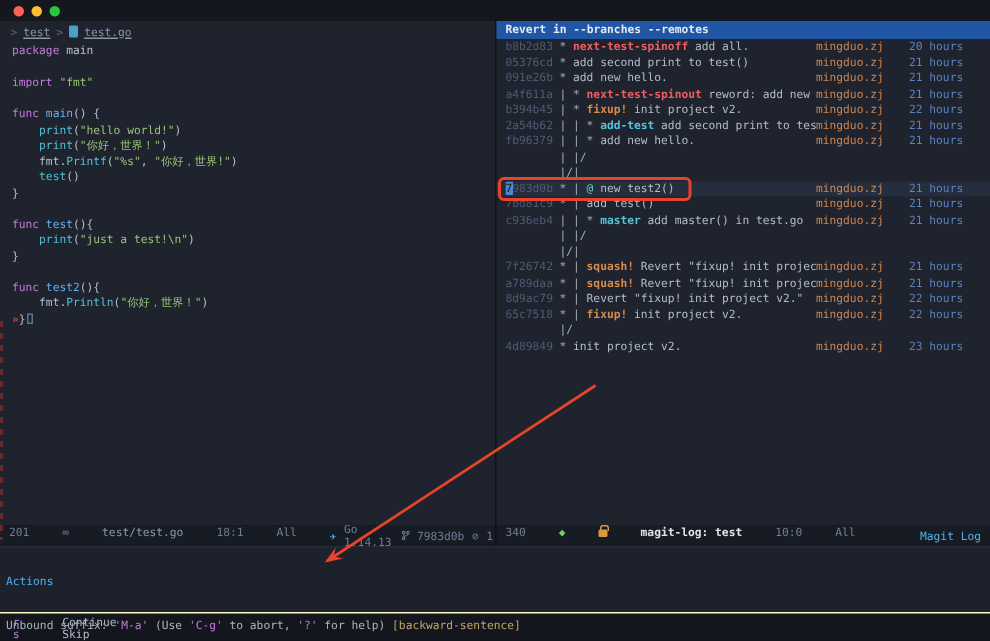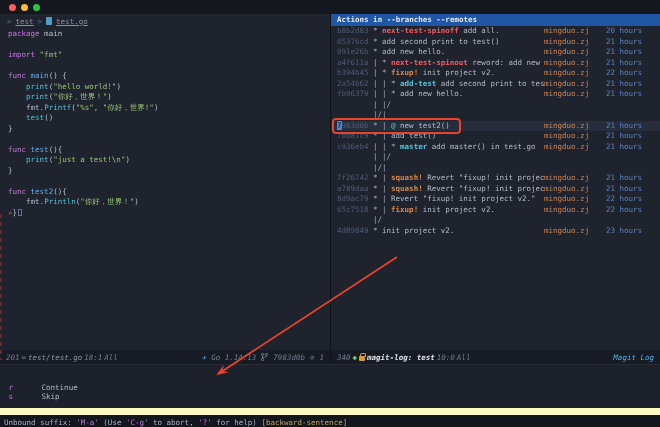--- a/index.html
+++ b/index.html
@@ -43,42 +43,42 @@
   .mtokens { flex:1; overflow:hidden; }
   .mauthor { flex:none; width:62px; color:#cd8552; overflow:hidden; }
   .mtime { flex:none; width:54px; text-align:left; padding-right:8px; color:#5a82c0; }
   .t-graph{ color:#a3abbb; } .t-msg{ color:#b3bbc9; } .t-br{ color:#ef5e63; font-weight:bold; }
   .t-bl{ color:#53c6dc; font-weight:bold; } .t-or{ color:#d88a4a; font-weight:bold; }
   .t-head{ color:#5ad0c6; }
 
   
   .mlrow { display:flex; height:14px; }
   .modeline { width:330px; background:#171b24; color:#737d92; font-size:7.5px;
-              display:flex; align-items:center; padding:0 6px; gap:2px; overflow:hidden;font-style:italic; }
+              display:flex; padding:0 6px; gap:22px; overflow:hidden; }
   .modeline.right-ml { border-left:1px solid #0e1117; }
   .ml-right { margin-left:auto; display:flex; gap:5px; align-items:center; }
   .ml-buf-inactive { color:#8d97ab; }
   .ml-buf-active { color:#dee3ec; font-weight:bold; }
   .blue { color:#51afef; }
   .green-ic { color:#79c96e; }
   .lock-icon { width:6px; height:5px; background:#d49c43; border-radius:1px;
                position:relative; display:inline-block; margin-top:3px; }
   .lock-icon:before { content:""; position:absolute; left:1px; top:-3px; width:4px; height:3px;
                border:1px solid #d49c43; border-bottom:none; border-radius:2px 2px 0 0; }
   .branch-svg { display:inline-block; vertical-align:-1px; }
 
   
   .actions { height:44px; background:#1d212b; font-size:7.5px; line-height:8.7px;
              padding:2px 0 0 4px; border-top:1px solid #262b36; white-space:pre; }
   .actions-title { color:#51afef; }
   .action-key { color:#c678dd; }
   .action-label { color:#b3bbc9;padding-left:24px; }
 
   
-  .echo { height:19px; background:#13161d; border-top:7px solid #fef9c3; font-size:7.5px;
+  .echo { height:19px; background:#13161d; border-top:1px solid #fef9c3; font-size:7.5px;
           padding:3px 0 0 4px; color:#a8b2c4; white-space:pre; }
   .e-txt { color:#a8b2c4; } .e-purple { color:#c678dd; } .e-yellow { color:#c2a662; }
 
   
   .red-box { position:absolute; left:332px; top:118px; width:129px; height:16px;
              border:2px solid #e8432d; border-radius:4px; z-index:6; pointer-events:none; }
   .annotation-text { position:absolute; left:354px; top:234px; color:#e8432d;
              font-family:"DejaVu Sans", sans-serif; font-size:11px; z-index:6; }
   .arrow-svg { position:absolute; left:0; top:0; z-index:5; pointer-events:none; }
 </style>
@@ -100,21 +100,21 @@
         <span class="bc-link">test</span>
         <span>&gt;</span>
         <span class="file-icon"></span>
         <span class="bc-link">test.go</span>
       </div>
       <div class="code" id="code"><div class="code-line"><span class="c-kw">package</span><span class="c-txt"> main</span></div><div class="code-line"></div><div class="code-line"><span class="c-kw">import</span><span class="c-str"> "fmt"</span></div><div class="code-line"></div><div class="code-line"><span class="c-kw">func</span><span class="c-fn"> main</span><span class="c-txt">() {</span></div><div class="code-line"><span class="c-txt">    </span><span class="c-bi">print</span><span class="c-txt">(</span><span class="c-str">"hello world!"</span><span class="c-txt">)</span></div><div class="code-line"><span class="c-txt">    </span><span class="c-bi">print</span><span class="c-txt">(</span><span class="c-str">"你好，世界！"</span><span class="c-txt">)</span></div><div class="code-line"><span class="c-txt">    fmt.</span><span class="c-bi">Printf</span><span class="c-txt">(</span><span class="c-str">"%s"</span><span class="c-txt">, </span><span class="c-str">"你好，世界!"</span><span class="c-txt">)</span></div><div class="code-line"><span class="c-txt">    </span><span class="c-bi">test</span><span class="c-txt">()</span></div><div class="code-line"><span class="c-txt">}</span></div><div class="code-line"></div><div class="code-line"><span class="c-kw">func</span><span class="c-fn"> test</span><span class="c-txt">(){</span></div><div class="code-line"><span class="c-txt">    </span><span class="c-bi">print</span><span class="c-txt">(</span><span class="c-str">"just a test!\n"</span><span class="c-txt">)</span></div><div class="code-line"><span class="c-txt">}</span></div><div class="code-line"></div><div class="code-line"><span class="c-kw">func</span><span class="c-fn"> test2</span><span class="c-txt">(){</span></div><div class="code-line"><span class="c-txt">    fmt.</span><span class="c-bi">Println</span><span class="c-txt">(</span><span class="c-str">"你好，世界！"</span><span class="c-txt">)</span></div><div class="code-line"><span class="c-red">»</span><span class="c-txt">}</span><span class="cursor-hollow"></span></div></div>
       <div class="fringe-dashes"></div>
     </div>
 
     <div class="pane-right">
-      <div class="magit-header">Actions in --branches --remotes</div>
+      <div class="magit-header">Revert in --branches --remotes</div>
       <div id="magit-rows">
           <div class="mrow"><span class="mhash">b8b2d83</span><span class="mtokens"><span class="t-graph">* </span><span class="t-br">next-test-spinoff</span><span class="t-msg"> add all.</span></span><span class="mauthor">mingduo.zj</span><span class="mtime">20 hours</span></div>
           <div class="mrow"><span class="mhash">05376cd</span><span class="mtokens"><span class="t-graph">* </span><span class="t-msg">add second print to test()</span></span><span class="mauthor">mingduo.zj</span><span class="mtime">21 hours</span></div>
           <div class="mrow"><span class="mhash">091e26b</span><span class="mtokens"><span class="t-graph">* </span><span class="t-msg">add new hello.</span></span><span class="mauthor">mingduo.zj</span><span class="mtime">21 hours</span></div>
           <div class="mrow"><span class="mhash">a4f611a</span><span class="mtokens"><span class="t-graph">| * </span><span class="t-br">next-test-spinout</span><span class="t-msg"> reword: add new hel</span></span><span class="mauthor">mingduo.zj</span><span class="mtime">21 hours</span></div>
           <div class="mrow"><span class="mhash">b394b45</span><span class="mtokens"><span class="t-graph">| * </span><span class="t-or">fixup!</span><span class="t-msg"> init project v2.</span></span><span class="mauthor">mingduo.zj</span><span class="mtime">22 hours</span></div>
           <div class="mrow"><span class="mhash">2a54b62</span><span class="mtokens"><span class="t-graph">| | * </span><span class="t-bl">add-test</span><span class="t-msg"> add second print to test()</span></span><span class="mauthor">mingduo.zj</span><span class="mtime">21 hours</span></div>
           <div class="mrow"><span class="mhash">fb96379</span><span class="mtokens"><span class="t-graph">| | * </span><span class="t-msg">add new hello.</span></span><span class="mauthor">mingduo.zj</span><span class="mtime">21 hours</span></div>
           <div class="mrow"><span class="mhash"></span><span class="mtokens"><span class="t-graph">| |/</span></span><span class="mauthor"></span><span class="mtime"></span></div>
           <div class="mrow"><span class="mhash"></span><span class="mtokens"><span class="t-graph">|/|</span></span><span class="mauthor"></span><span class="mtime"></span></div>
@@ -161,20 +161,21 @@
       <span class="ml-buf-active">magit-log: test</span>
       <span>10:0</span>
       <span>All</span>
       <span class="ml-right">
         <span class="blue">Magit Log</span>
       </span>
     </div>
   </div>
 
   <div class="actions">
+    <div class="actions-title">Actions</div>
     <div id="action-items"><div><span class="action-key"> r </span><span class="action-label">Continue</span></div><div><span class="action-key"> s </span><span class="action-label">Skip</span></div></div>
   </div>
 
   <div class="echo" id="echo"><span class="e-txt">Unbound suffix: </span><span class="e-purple">'M-a'</span><span class="e-txt"> (Use </span><span class="e-purple">'C-g'</span><span class="e-txt"> to abort, </span><span class="e-purple">'?'</span><span class="e-txt"> for help) </span><span class="e-yellow">[backward-sentence]</span></div>
 
   <div class="red-box"></div>
   <svg class="arrow-svg" width="660" height="427">
     <defs>
       <marker id="ah" markerWidth="8" markerHeight="8" refX="6" refY="3" orient="auto">
         <path d="M7,3 L0.5,0.5 L3,3 L0.5,5.5 Z" fill="#e8432d"></path>

